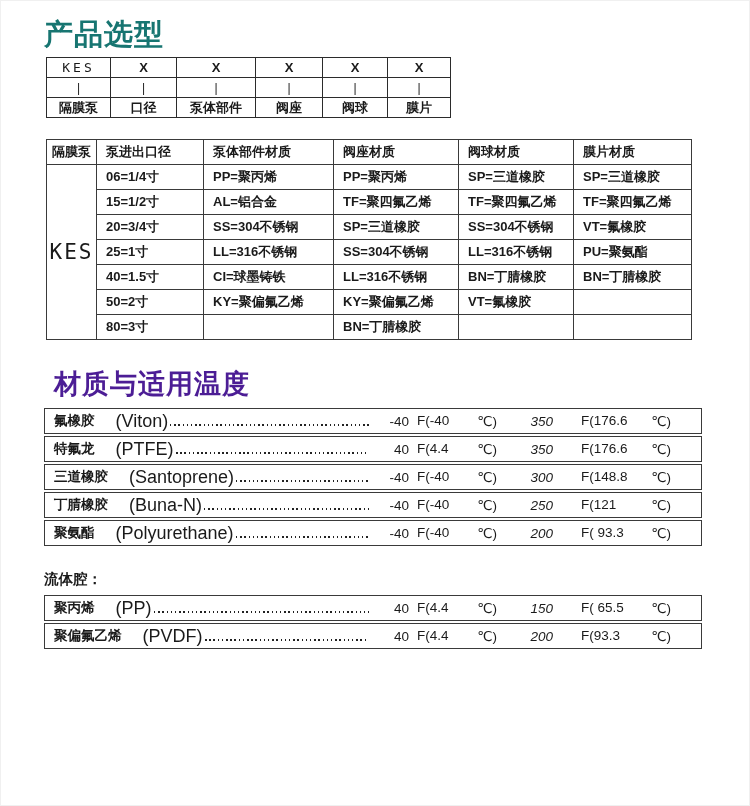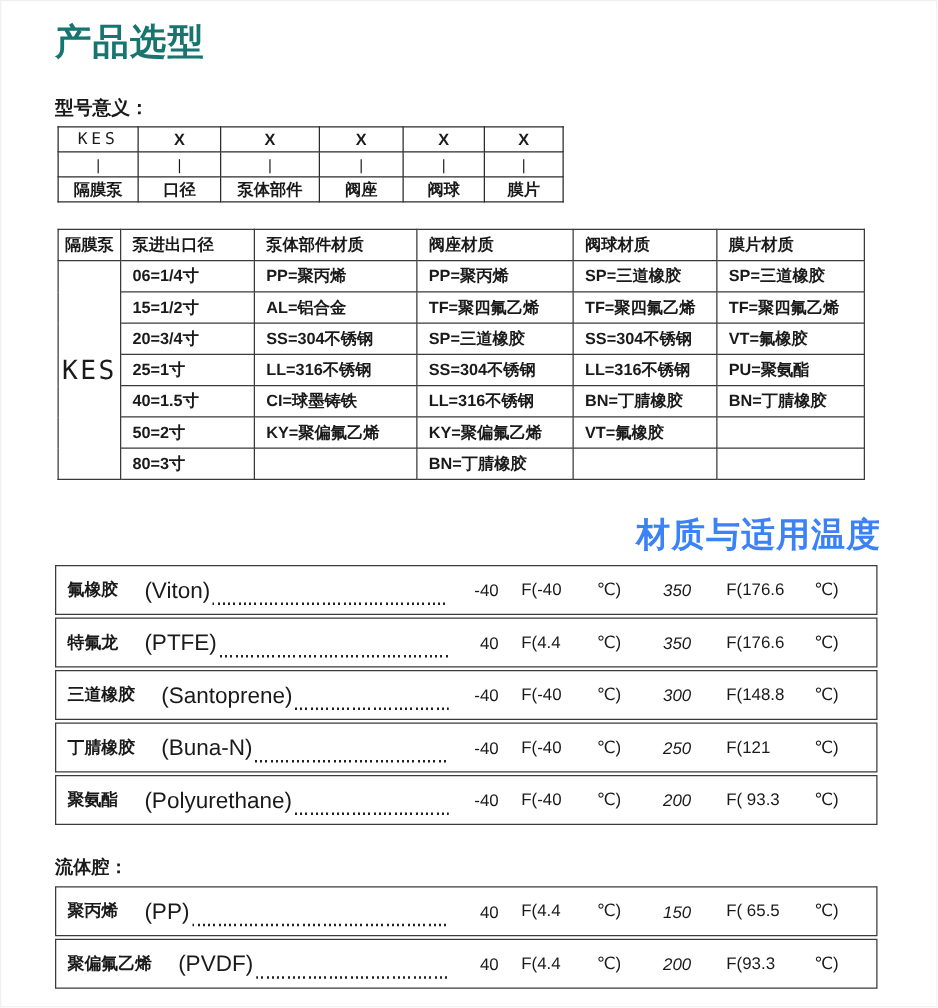--- a/index.html
+++ b/index.html
@@ -15,26 +15,25 @@
     box-shadow: inset 0 0 0 1px #f0f0f0;
   }
   h1.sec-title {
     color:#177571;
     font-size:29px;
     font-weight:bold;
     letter-spacing:1px;
     line-height:1.25;
   }
   h2.sec-title2 {
-    color:#3b82f6;
+    color:#4c1d95;
     font-size:27px;
     font-weight:bold;
     letter-spacing:1px;
     margin:26px 0 0 10px;
-    text-align:right;
   }
   .sub-label {
     margin-top:25px;
     font-size:15px;
     font-weight:600;
   }
   
   table.code-table {
     margin-top:5px; margin-left:2px;
     border-collapse:collapse;
@@ -83,50 +82,49 @@
     font-family:"DejaVu Sans Mono",monospace;
   }
   
   .temp-label { margin-top:24px; font-size:14.5px; font-weight:700; }
   .temp-label.first { margin-top:11px; }
   .temp-table { margin-top:6px; width:658px; }
   .trow {
     display:flex;
     align-items:center;
     border:1px solid #3a3a3a;
-    height:40px;
+    height:26px;
     margin-top:2px;
     padding:0 30px 0 9px;
     font-size:13.5px;
   }
   .trow .cn { font-weight:700; white-space:nowrap; }
   .trow .en { margin-left:21px; font-size:18px; white-space:nowrap; }
   .trow .dots {
     flex:1 1 auto;
     height:2px;
     align-self:flex-end;
     margin:0 0 7px 2px;
     background:repeating-linear-gradient(to right,#222 0 1.5px,transparent 1.5px 4.2px);
   }
   .trow .fmin { width:40px; text-align:right; white-space:pre; }
   .trow .paren {
     display:flex; justify-content:space-between;
-    width:80px; margin-left:18px; white-space:pre;
+    width:80px; margin-left:8px; white-space:pre;
   }
   .trow .fmax { width:46px; margin-left:10px; text-align:right;font-style:italic; }
   .trow .paren.wide { width:90px; margin-left:28px; }
 </style>
 </head>
 <body>
 
 <div class="page">
 
   <h1 class="sec-title">产品选型</h1>
 
-  <div class="sub-label">型号意义：</div>
 
   <table class="code-table">
     <colgroup>
       <col style="width:64px">
         <col style="width:66px">
         <col style="width:79px">
       <col style="width:67px">
         <col style="width:65px">
         <col style="width:63px">
     </colgroup>

